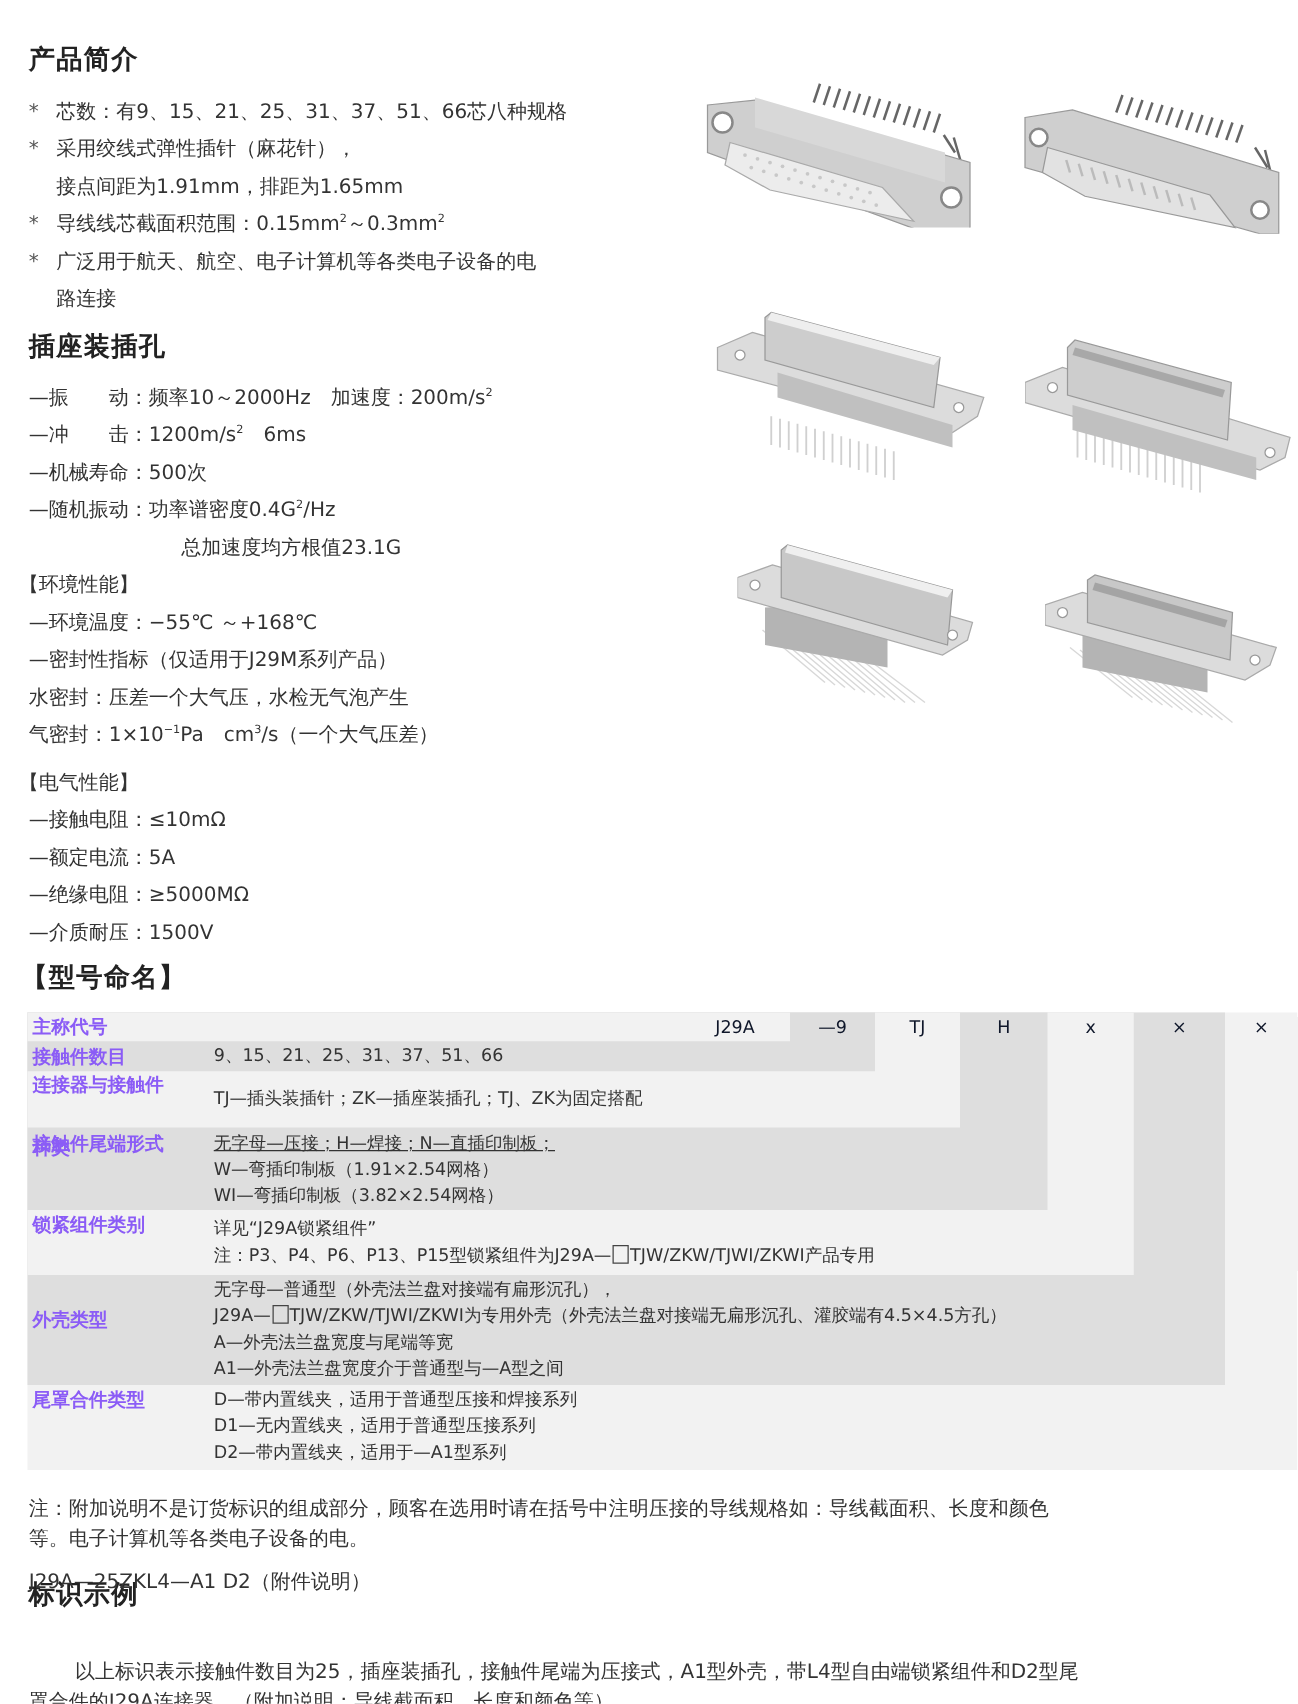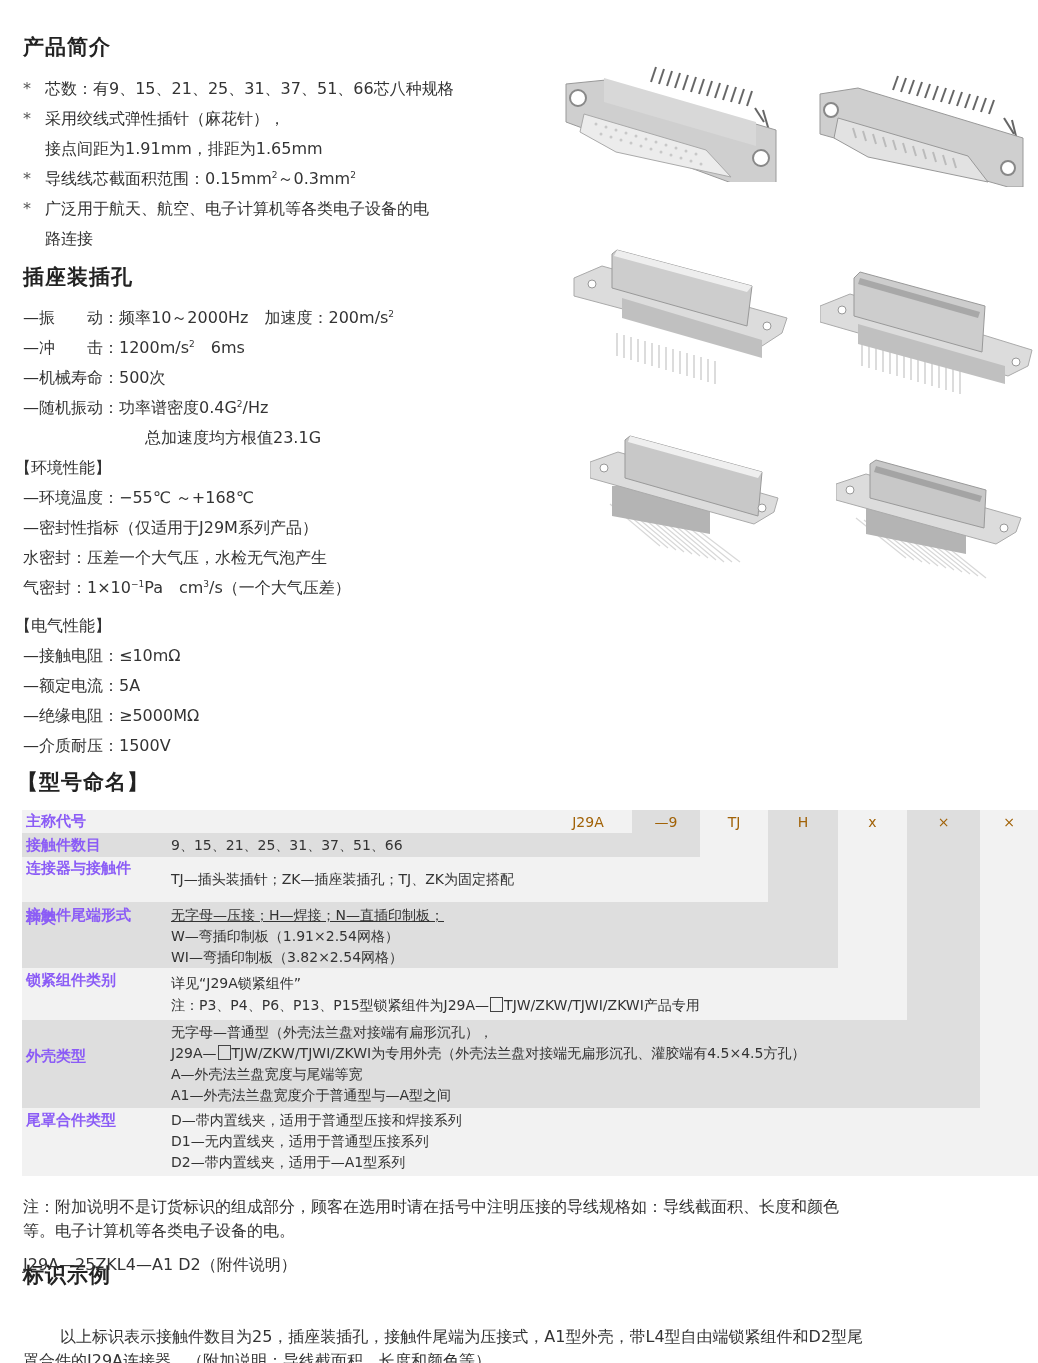--- a/index.html
+++ b/index.html
@@ -13,21 +13,21 @@
   .line { font-size: 16px; line-height: 30px; white-space: nowrap; color: #333; }
   .bullet { display: inline-block; width: 22px; color: #555; }
   sup { font-size: 9px; vertical-align: super; line-height: 0; }
   .sub-indent { padding-left: 22px; }
 
   
   .pic { position: absolute; }
   .pic svg { display: block; }
   .light { background: #f2f2f2; }
   .dark { background: #dedede; }
-  .code-cell { position: absolute; top: 810px; height: 24px; font-size: 14px; line-height: 24px; text-align: center; color: #a16207; }
+  .code-cell { position: absolute; top: 810px; height: 24px; font-size: 14px; line-height: 24px; text-align: center; color: #0f172a; }
   .row-label { position: absolute; left: 26px; font-size: 15px; font-weight: bold; color: #8b5cf6; line-height: 21px; }
   .row-text { position: absolute; left: 171px; font-size: 14px; line-height: 21px; color: #333; white-space: nowrap; }
   .box { display: inline-block; width: 11px; height: 13px; border: 1px solid #444; vertical-align: -2px; margin: 0 1px; }
   .para { font-size: 16px; line-height: 24px; color: #333; white-space: nowrap; }
 </style>
 </head>
 <body>
 
 <div class="abs h1" style="left:23px; top:33px;">产品简介</div>
 

